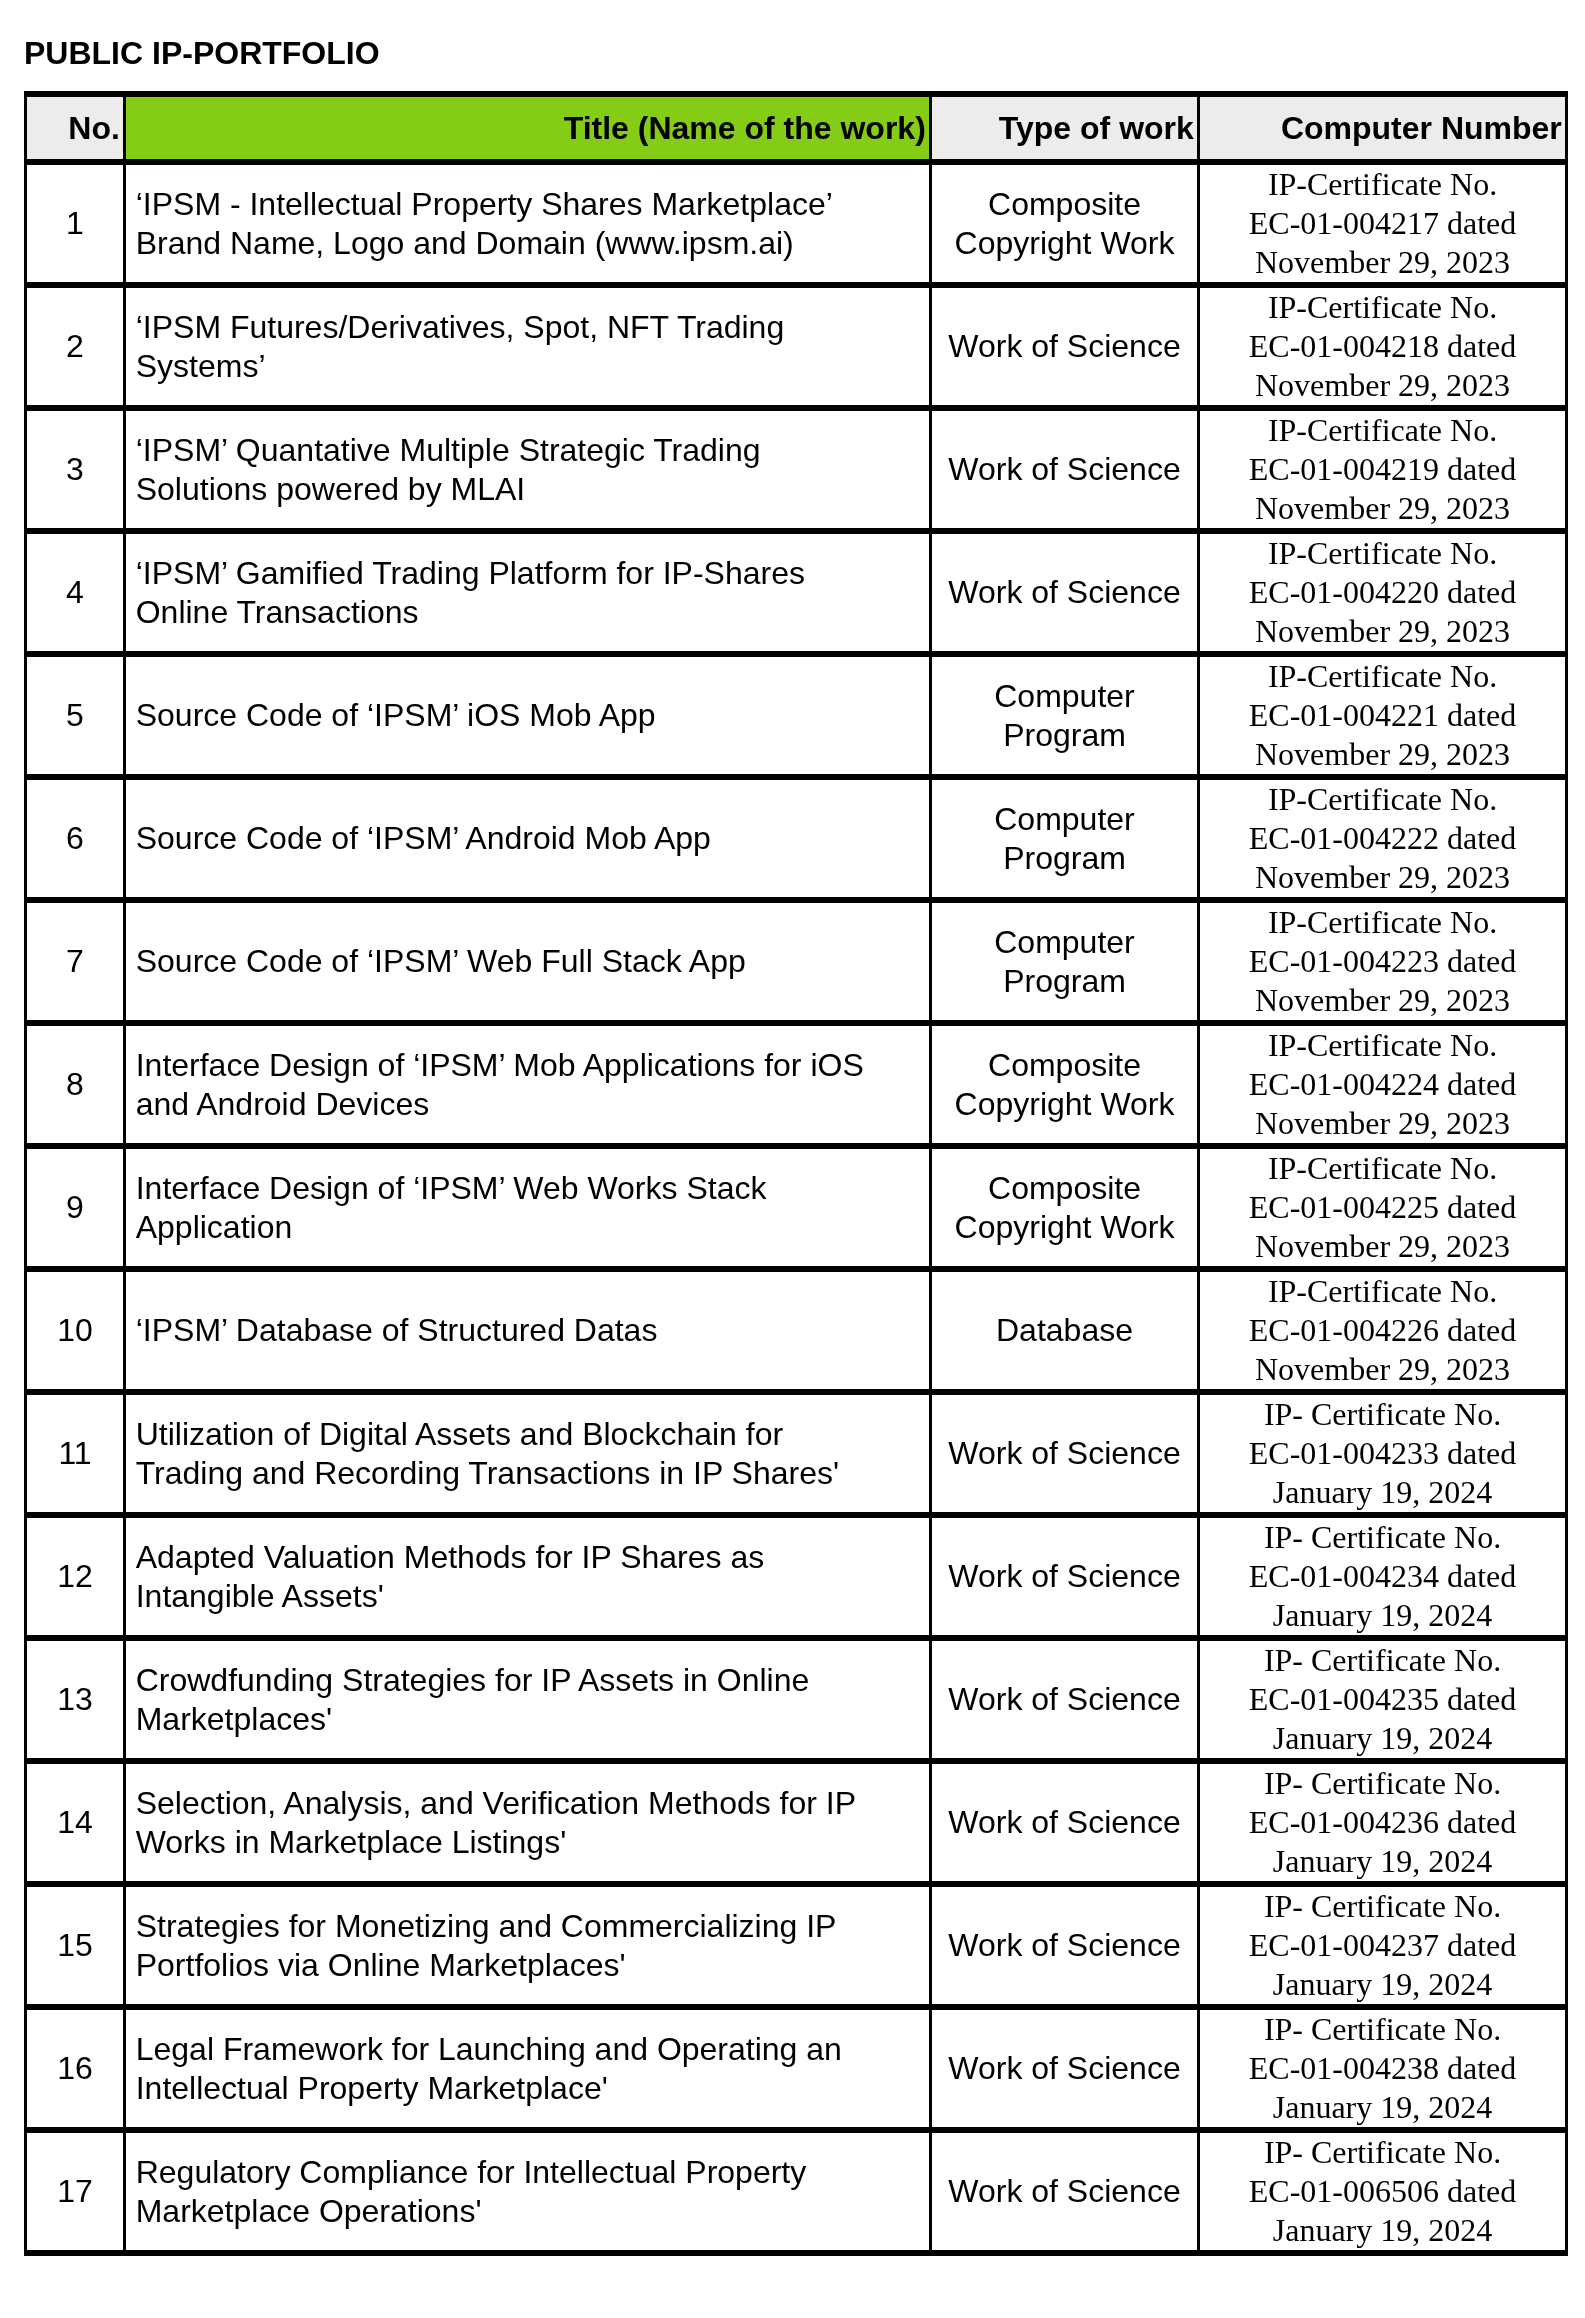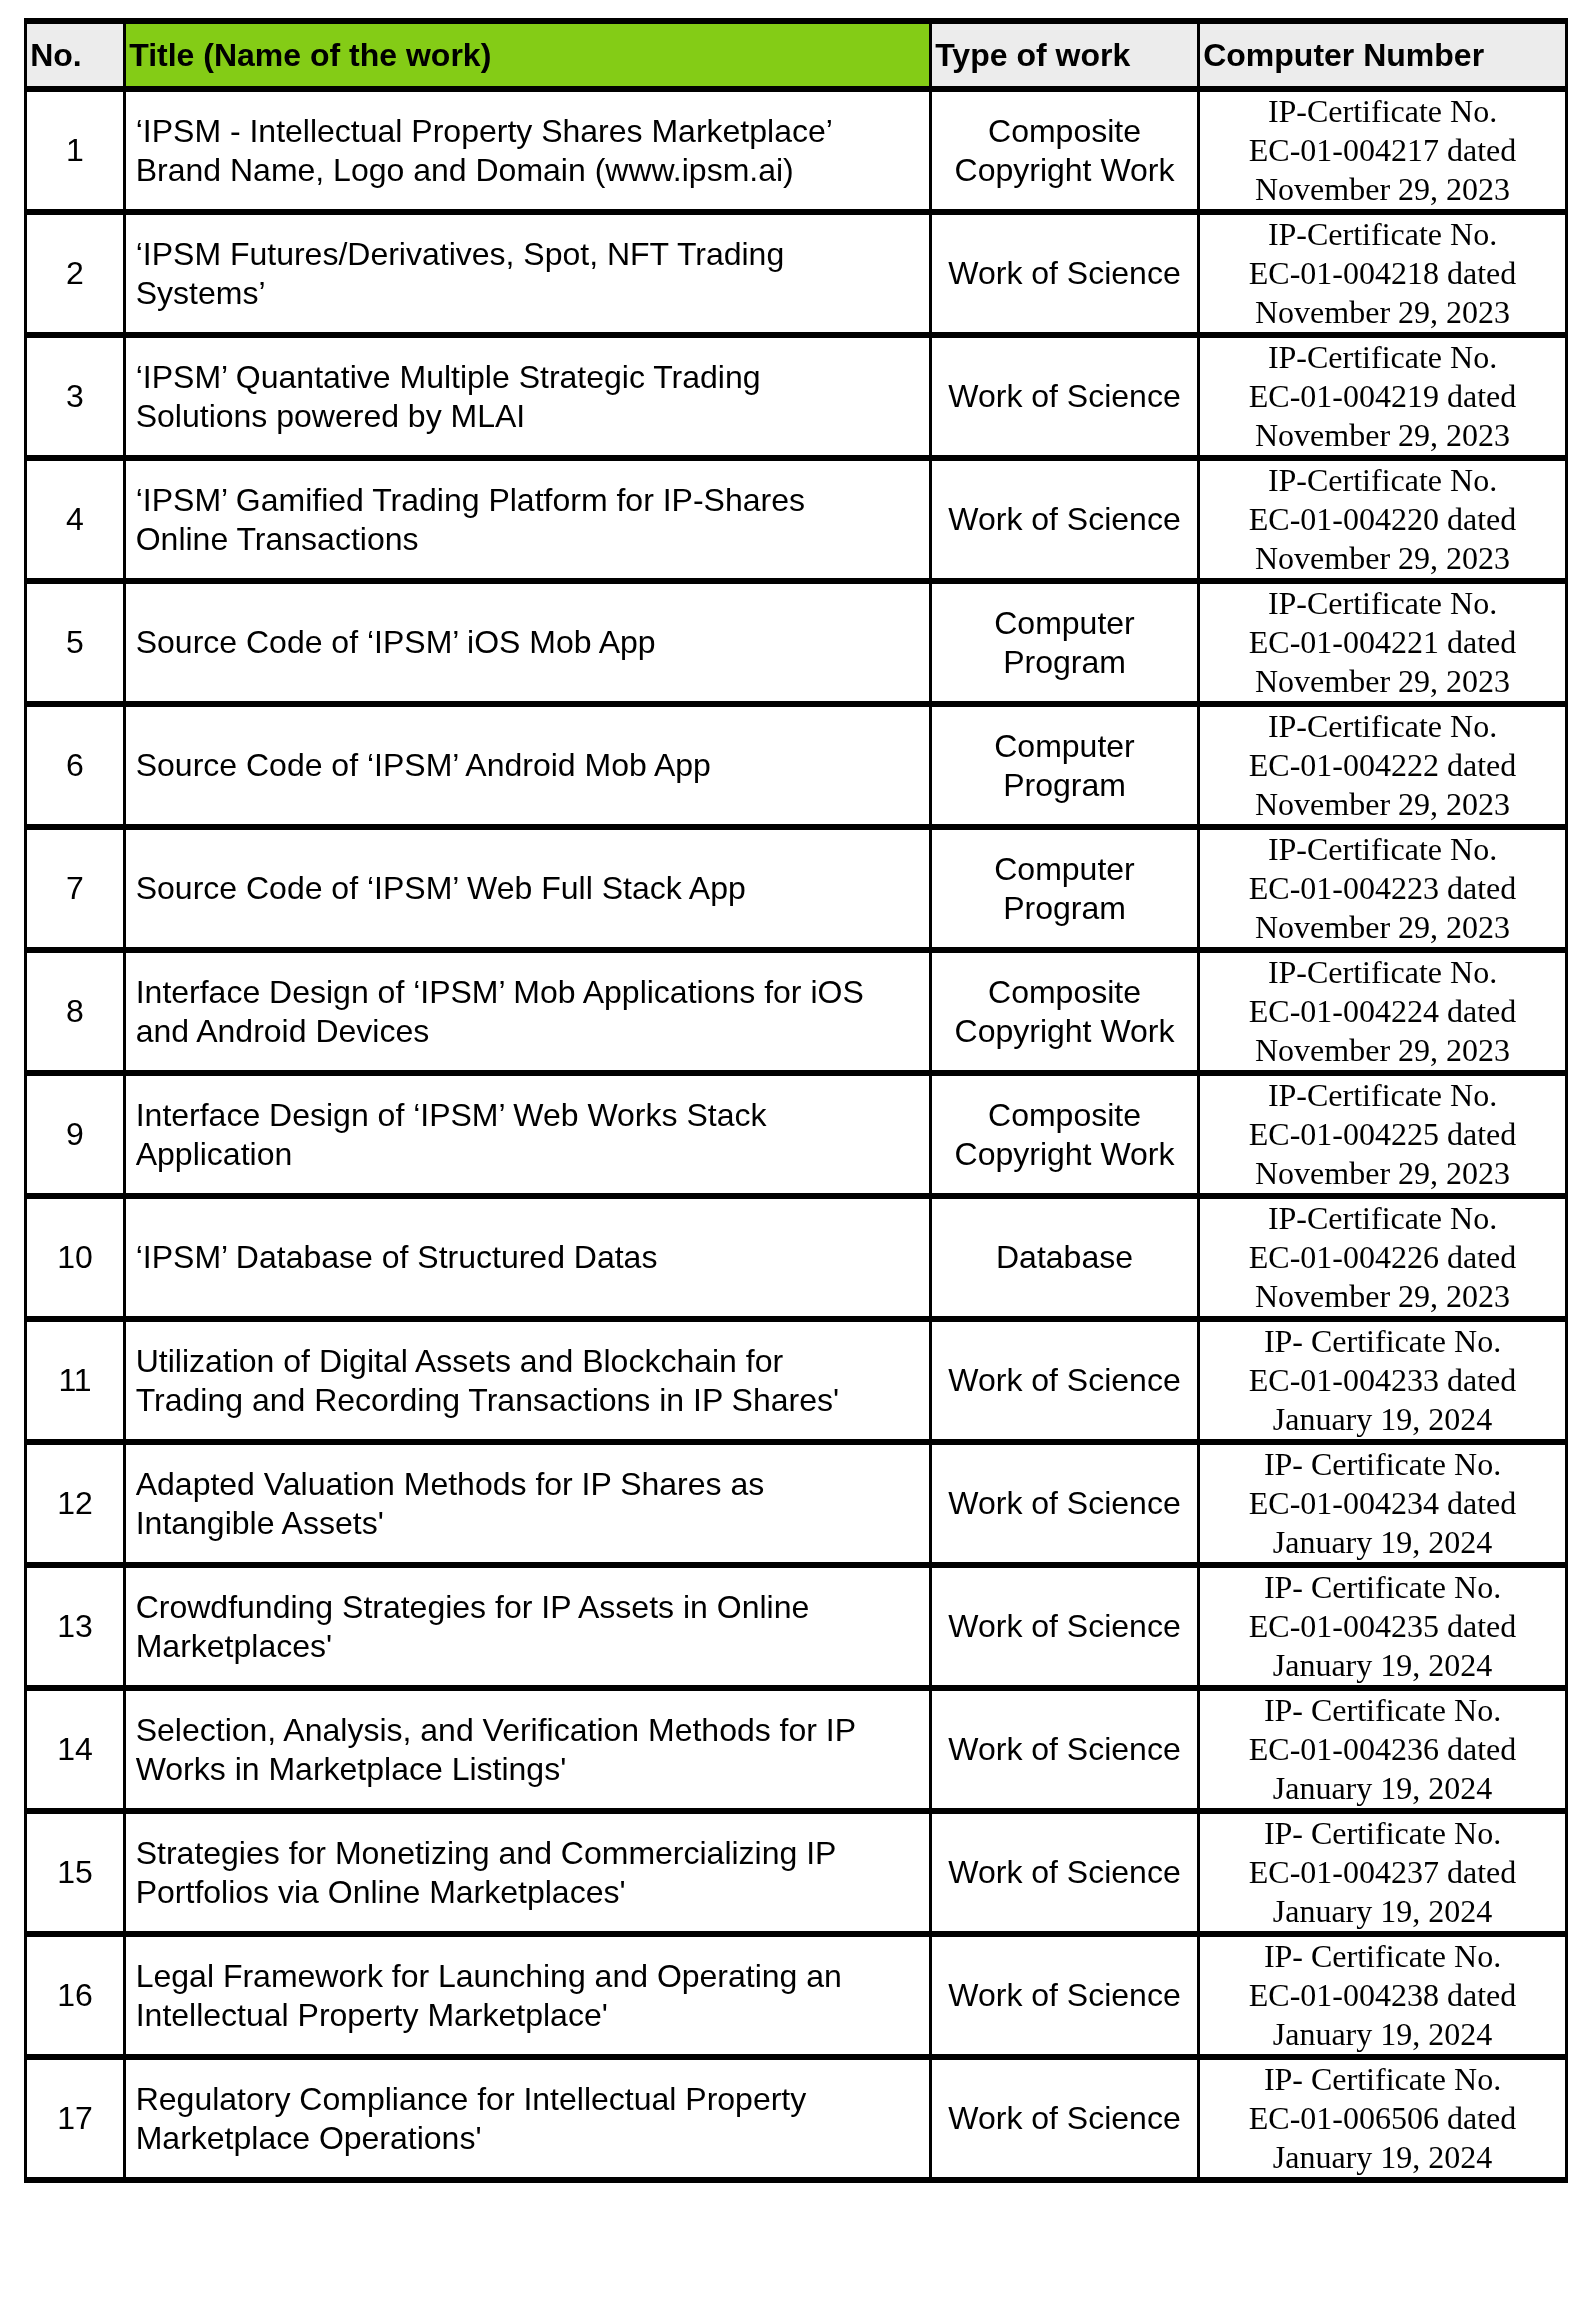--- a/index.html
+++ b/index.html
@@ -39,40 +39,41 @@
     border: 3.2px solid #000000;
     border-top-width: 6.5px;
     border-bottom-width: 6.5px;
     overflow: hidden;
     word-wrap: normal;
   }
   thead tr { height: 68px; }
   th {
     font-size: 32px;
     font-weight: 700;
-    text-align: left;
+    text-align: right;
     vertical-align: middle;
     padding: 0 3.2px;
   }
   tbody tr { height: 118px; }
   td {
     font-size: 32px;
     line-height: 39px;
     vertical-align: middle;
   }
   td.cell-no   { text-align: center; padding: 0; }
   td.cell-title{ text-align: left;   padding: 3.2px 34px 3.2px 9.7px; }
   td.cell-type { text-align: center; padding: 0 3px; }
   td.cell-doc  { text-align: center; padding: 0 2.4px; }
   .doc-line { white-space: nowrap; font-family: Liberation Serif, serif; }
 </style>
 </head>
 <body>
 
 <div class="page">
+  <div class="doc-title">PUBLIC IP-PORTFOLIO</div>
 
   <table class="ip-table">
     <colgroup>
       <col class="c-no">
       <col class="c-title">
       <col class="c-type">
       <col class="c-doc">
     </colgroup>
     <thead>
       <tr>

